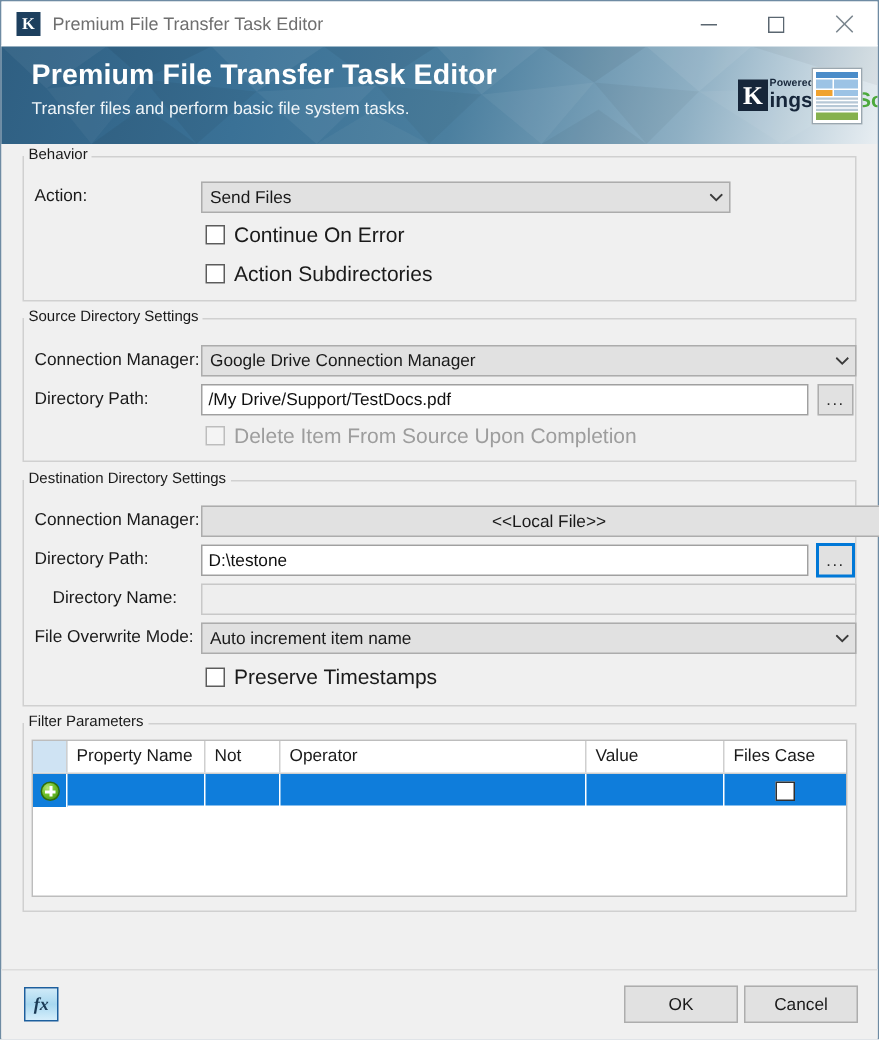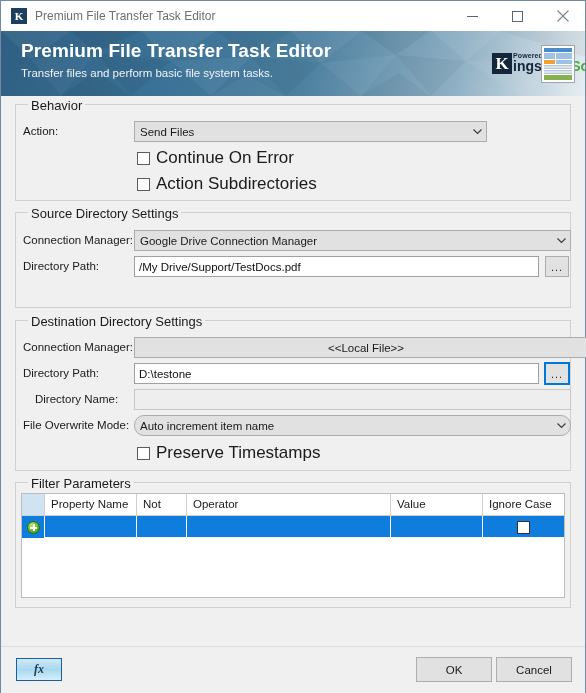--- a/index.html
+++ b/index.html
@@ -143,24 +143,24 @@
     background: #f0f0f0;
   }
 
   .groupbox {
     position: absolute;
     border: 1px solid #d0d0d0;
     background: transparent;
   }
   .gb-title {
     position: absolute;
-    top: -7px; left: 12px;
+    top: -7px; left: 0;
     background: #f0f0f0;
     padding: 0 3px;
-    font-size: 13px;
+    font-size: 10px;
     color: #1a1a1a;
     white-space: nowrap;
   }
 
   .lbl {
     position: absolute;
     font-size: 11.5px;
     color: #1a1a1a;
     white-space: nowrap;
   }
@@ -238,21 +238,21 @@
   }
   .cbox {
     width: 13px; height: 13px;
     background: #ffffff;
     border: 1px solid #5c5c5c;
     flex: 0 0 auto;
   }
   .cbox.disabled { border-color: #bdbdbd; background: #f4f4f4; }
   .cblabel {
     margin-left: 6px;
-    font-size: 17px;
+    font-size: 14px;
     color: #1a1a1a;
   }
   .cblabel.disabled { color: #9d9d9d; }
 
   
   .grid {
     position: absolute;
     background: #ffffff;
     border: 1px solid #bdbdbd;
     overflow: hidden;
@@ -316,21 +316,21 @@
   .footer {
     position: absolute;
     left: 0; bottom: 0;
     width: 584px; height: 47px;
     background: #f0f0f0;
     border-top: 1px solid #dcdcdc;
   }
   .fx-btn {
     position: absolute;
     left: 15px; top: 11px;
-    width: 46px; height: 23px;
+    width: 23px; height: 23px;
     background: linear-gradient(180deg, #cfeaf8 0%, #a8d8f0 50%, #d6eefb 100%);
     border: 1px solid #1c5f9e;
     display: flex;
     align-items: center;
     justify-content: center;
     font-family: "Liberation Serif", serif;
     font-style: italic;
     font-weight: bold;
     font-size: 12px;
     color: #1a3a55;
@@ -462,20 +462,24 @@
         <svg width="9" height="6" viewBox="0 0 9 6">
             <polyline points="0.5,0.5 4.5,4.5 8.5,0.5" fill="none" stroke="#3c3c3c" stroke-width="1.2"></polyline>
           </svg>
       </div>
     </div>
     <div class="lbl" style="left:22px; top:164px;">Directory Path:</div>
     <div class="textbox" style="left:133px; top:160px; width:405px;">
       <div class="ttext">/My Drive/Support/TestDocs.pdf</div>
     </div>
     <div class="browse" style="left:544px; top:160px;">...</div>
+    <div class="cbrow" style="left:136px; top:186px;">
+      <span class="cbox disabled"></span>
+      <span class="cblabel disabled">Delete Item From Source Upon Completion</span>
+    </div>
 
     <div class="groupbox" style="left:14px; top:224px; width:556px; height:151px;">
       <div class="gb-title">Destination Directory Settings</div>
     </div>
     <div class="lbl" style="left:22px; top:245px;">Connection Manager:</div>
     <div class="combo" style="left:133px; top:241px; width:476px;text-align:center;">
       <div class="ctext">&lt;&lt;Local File&gt;&gt;</div>
       <div class="carrow">
         <svg width="9" height="6" viewBox="0 0 9 6">
             <polyline points="0.5,0.5 4.5,4.5 8.5,0.5" fill="none" stroke="#3c3c3c" stroke-width="1.2"></polyline>
@@ -485,21 +489,21 @@
     <div class="lbl" style="left:22px; top:271px;">Directory Path:</div>
     <div class="textbox" style="left:133px; top:267px; width:405px;">
       <div class="ttext">D:\testone</div>
     </div>
     <div class="browse focused" style="left:543px; top:266px; width:26px; height:23px;">...</div>
     <div class="lbl" style="left:22px; top:297px;padding-left:12px;">Directory Name:</div>
     <div class="textbox readonly" style="left:133px; top:293px; width:437px;">
       <div class="ttext"></div>
     </div>
     <div class="lbl" style="left:22px; top:323px;">File Overwrite Mode:</div>
-    <div class="combo" style="left:133px; top:319px; width:437px;border-radius:10px;">
+    <div class="combo" style="left:133px; top:319px; width:437px;">
       <div class="ctext">Auto increment item name</div>
       <div class="carrow">
         <svg width="9" height="6" viewBox="0 0 9 6">
             <polyline points="0.5,0.5 4.5,4.5 8.5,0.5" fill="none" stroke="#3c3c3c" stroke-width="1.2"></polyline>
           </svg>
       </div>
     </div>
     <div class="cbrow" style="left:136px; top:347px;">
       <span class="cbox"></span>
       <span class="cblabel">Preserve Timestamps</span>
@@ -508,21 +512,21 @@
     <div class="groupbox" style="left:14px; top:386px; width:556px; height:126px;">
       <div class="gb-title">Filter Parameters</div>
     </div>
     <div class="grid" style="left:20px; top:397px; width:544px; height:105px;">
       <div class="grid-header">
         <div class="gh-cell corner" style="width:23px;"></div>
         <div class="gh-cell" style="width:92px;">Property Name</div>
         <div class="gh-cell" style="width:50px;">Not</div>
         <div class="gh-cell" style="width:204px;">Operator</div>
         <div class="gh-cell" style="width:92px;">Value</div>
-        <div class="gh-cell" style="width:81px; border-right:none;">Ignore Case</div>
+        <div class="gh-cell" style="width:81px; border-right:none;">Files Case</div>
       </div>
       <div class="grid-row">
         <div class="gr-cell corner" style="width:23px;">
           <span class="plus-icon"></span>
         </div>
         <div class="gr-cell" style="width:92px;"></div>
         <div class="gr-cell" style="width:50px;"></div>
         <div class="gr-cell" style="width:204px;"></div>
         <div class="gr-cell" style="width:92px;"></div>
         <div class="gr-cell" style="width:81px; border-right:none;">

